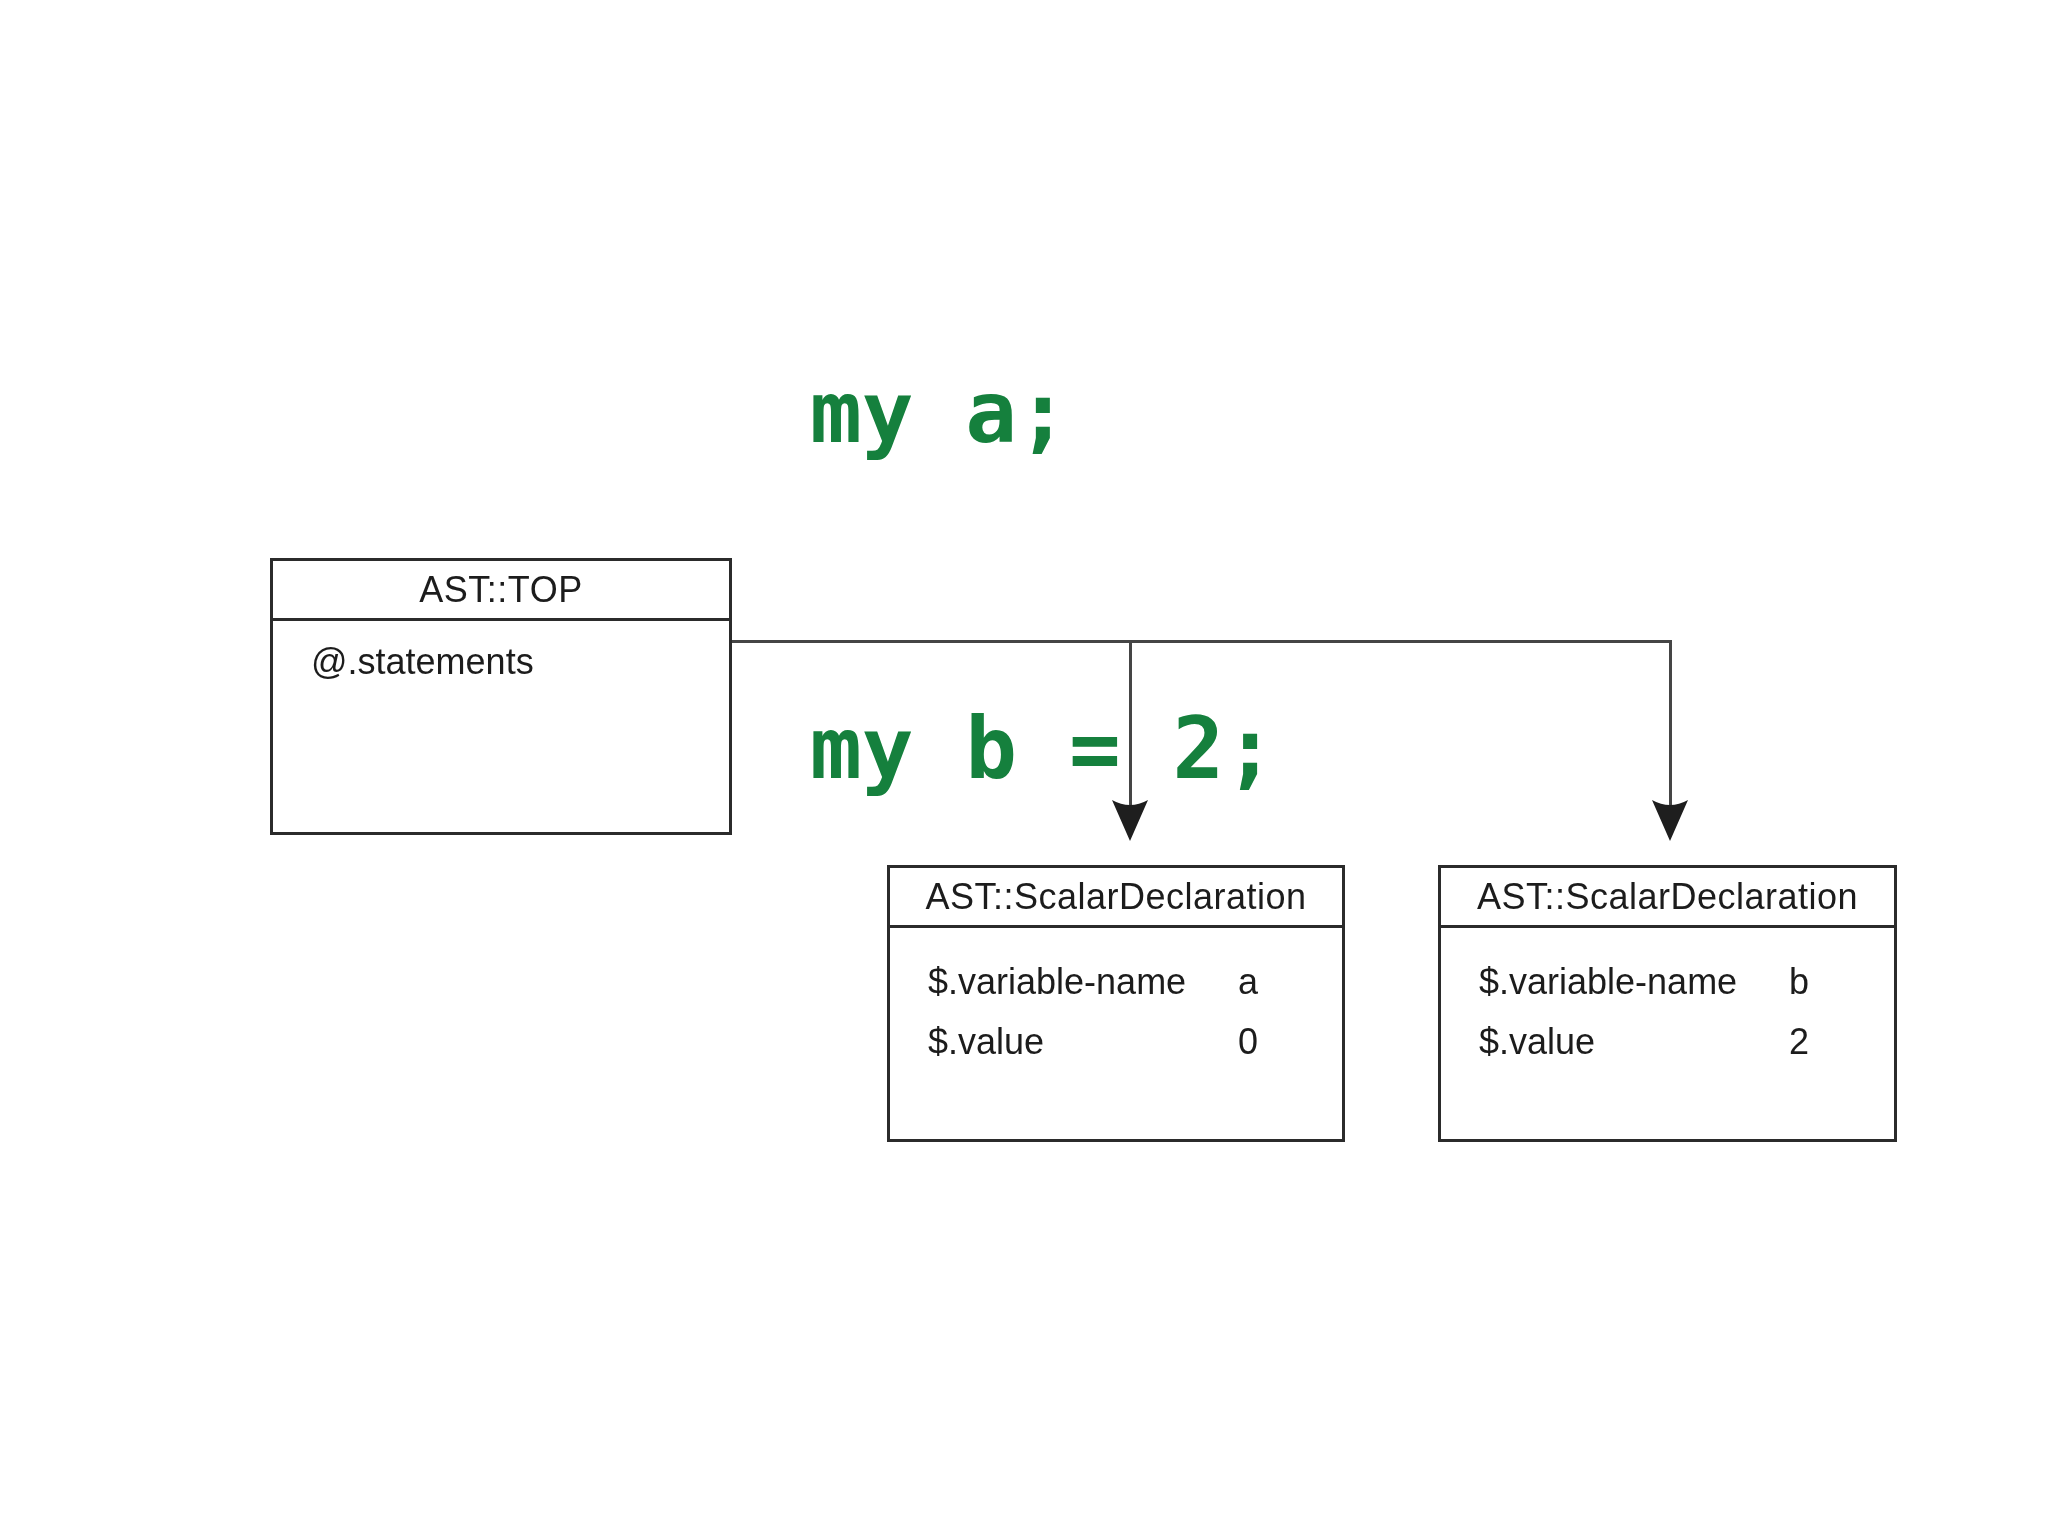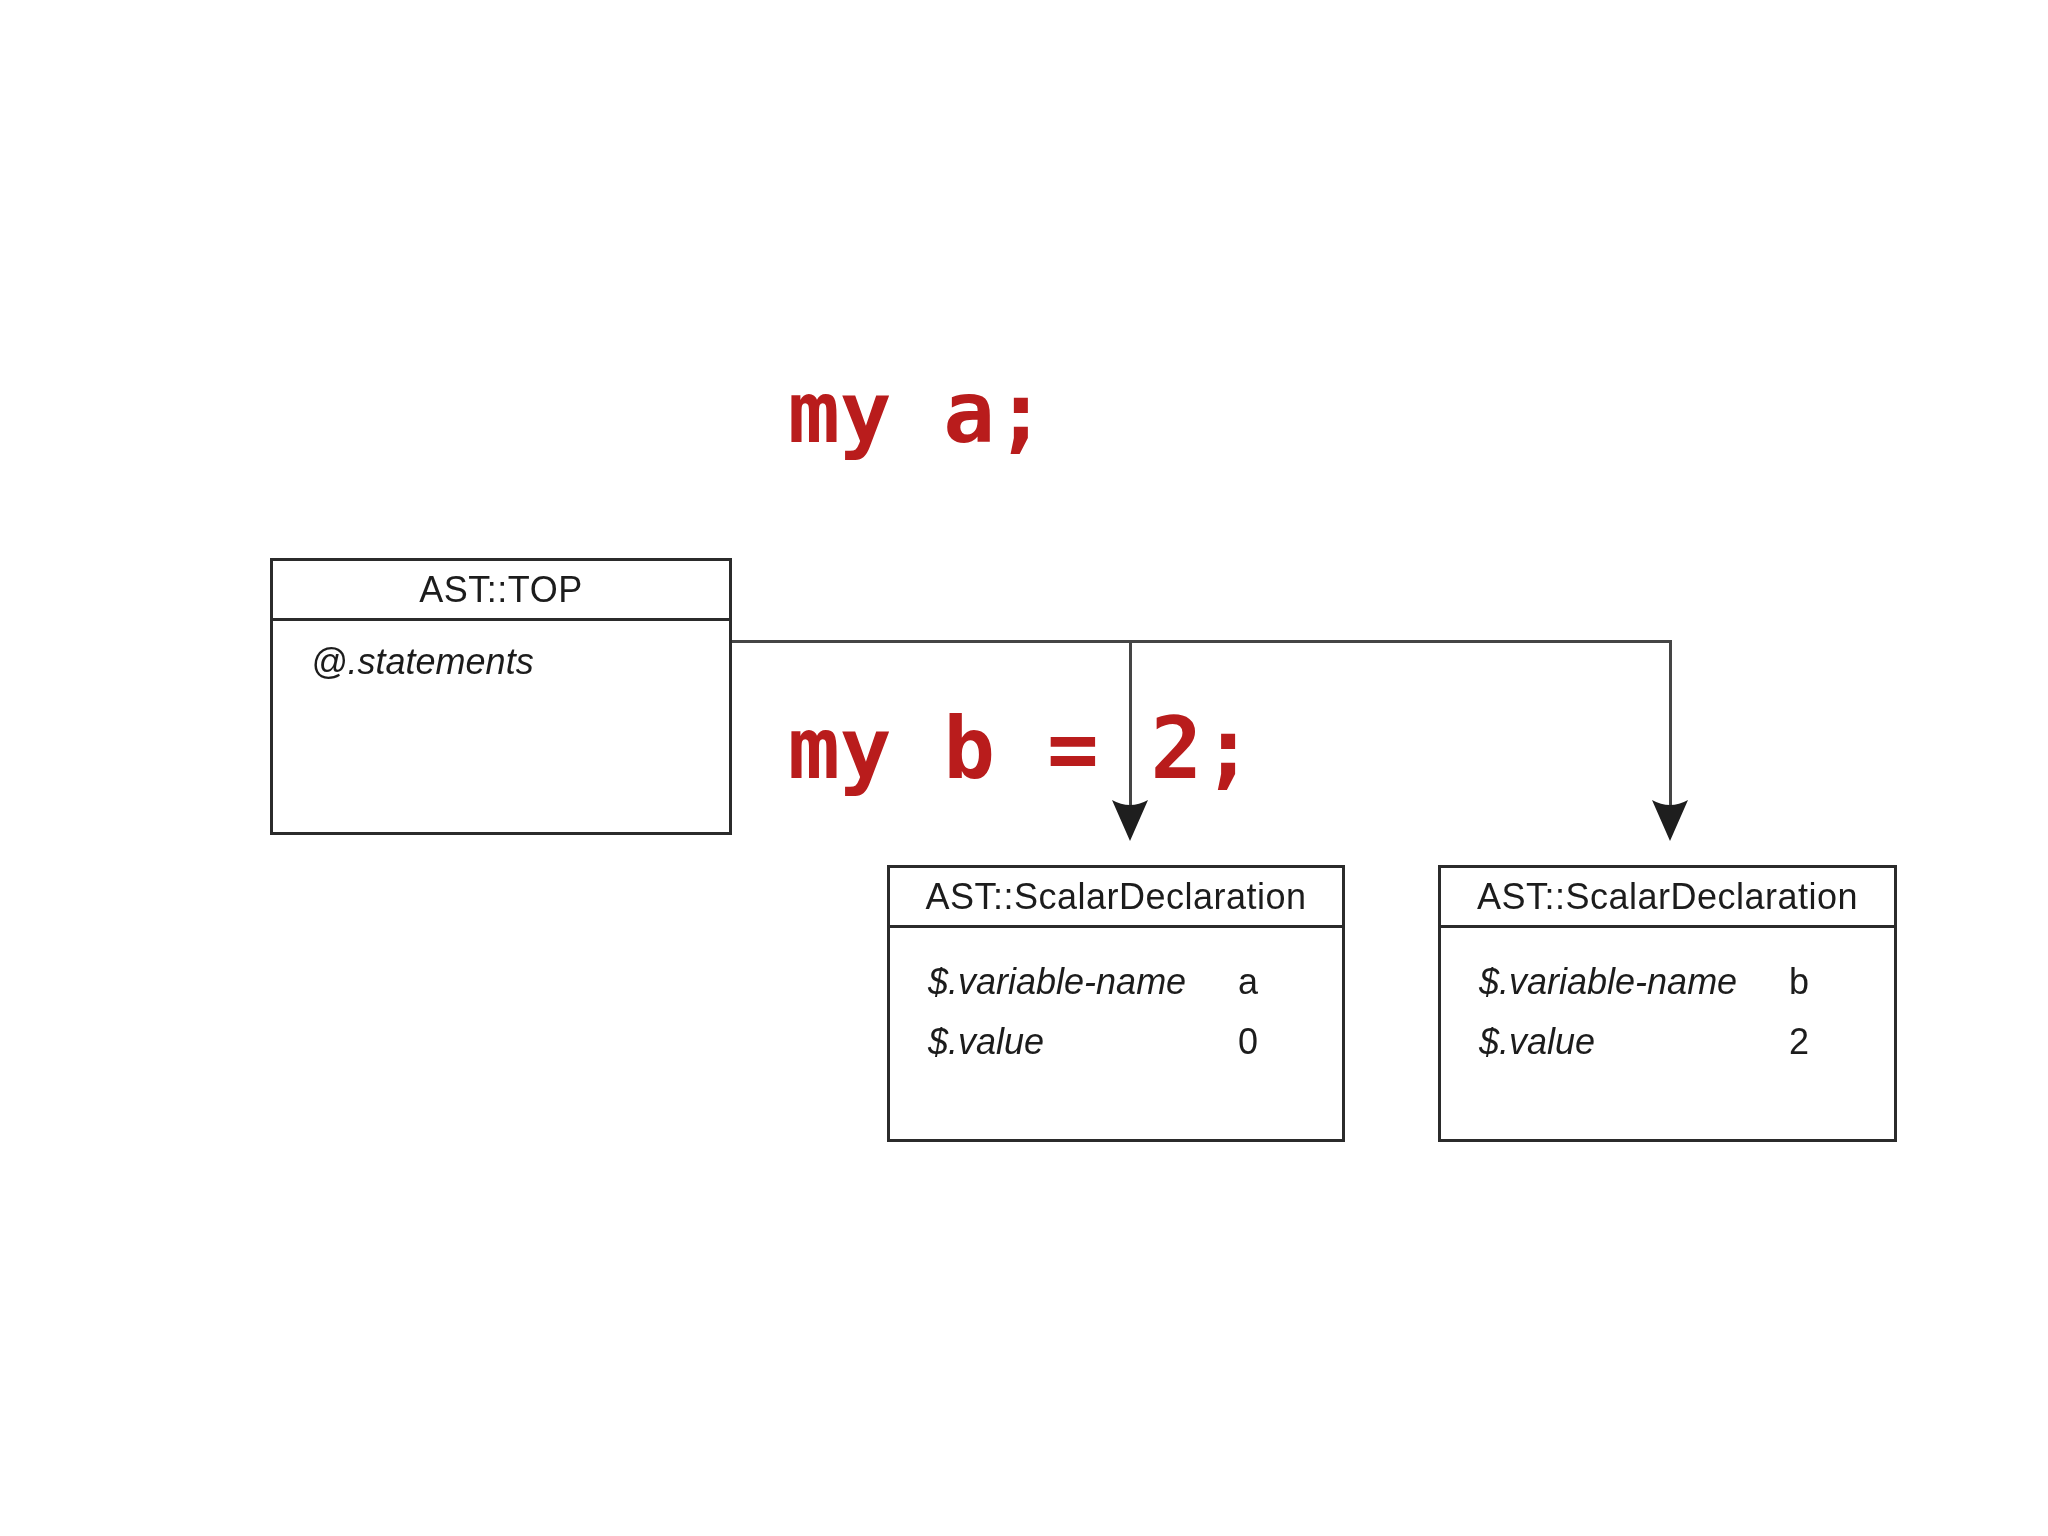--- a/index.html
+++ b/index.html
@@ -16,28 +16,28 @@
     height: 1536px;
     background: var(--background);
     overflow: hidden;
     font-family: "Liberation Sans", sans-serif;
     color: var(--text);
   }
 
   
   .code-block {
     position: absolute;
-    left: 788px;
+    left: 810px;
     top: 132px;
     font-family: "DejaVu Sans Mono", monospace;
     font-weight: bold;
     font-size: 86px;
     line-height: 112px;
     white-space: pre;
-    color: #b91c1c;
+    color: #15803d;
   }
 
   
   .node {
     position: absolute;
     border: 3px solid var(--box-border);
     background: var(--background);
     margin-top: 25px;
   }
   .node-title {
@@ -49,21 +49,21 @@
     font-size: 36px;
     letter-spacing: 0.5px;
   }
   .node-body { padding-left: 38px; }
   .field-row {
     height: 60px;
     display: flex;
     align-items: center;
     font-size: 36px;
   }
-  .field-name { width: 310px; font-style: italic; }
+  .field-name { width: 310px; }
   .field-value { width: 80px; }
 
   #node-top    { left: 270px;  top: 533px; width: 462px; height: 277px; }
   #node-top .node-body { padding-top: 15px; }
   #node-top .field-row { height: 52px; }
 
   #node-scalar-a { left: 887px;  top: 840px; width: 458px; height: 277px; }
   #node-scalar-b { left: 1438px; top: 840px; width: 459px; height: 277px; }
   #node-scalar-a .node-body, #node-scalar-b .node-body { padding-top: 24px; }
 

